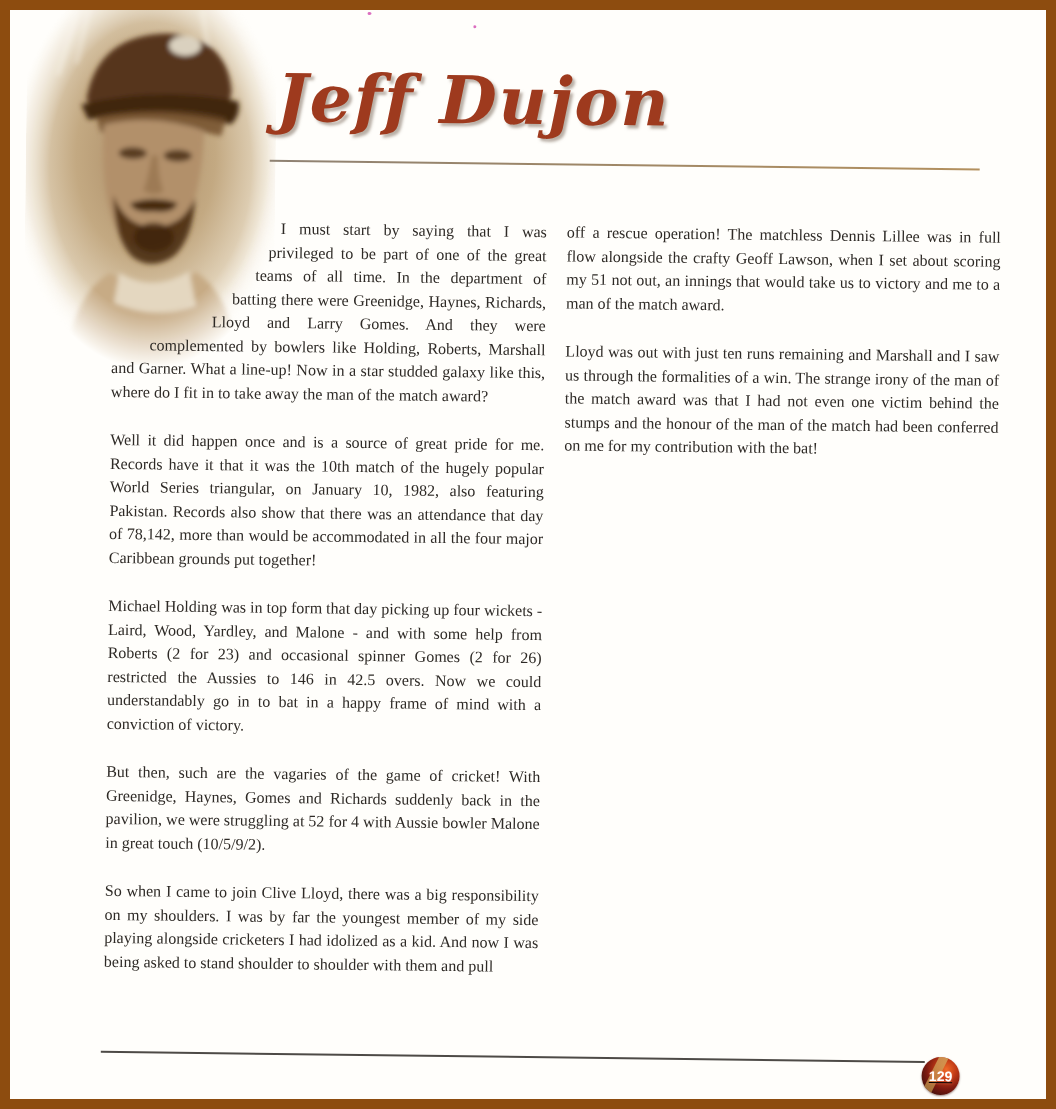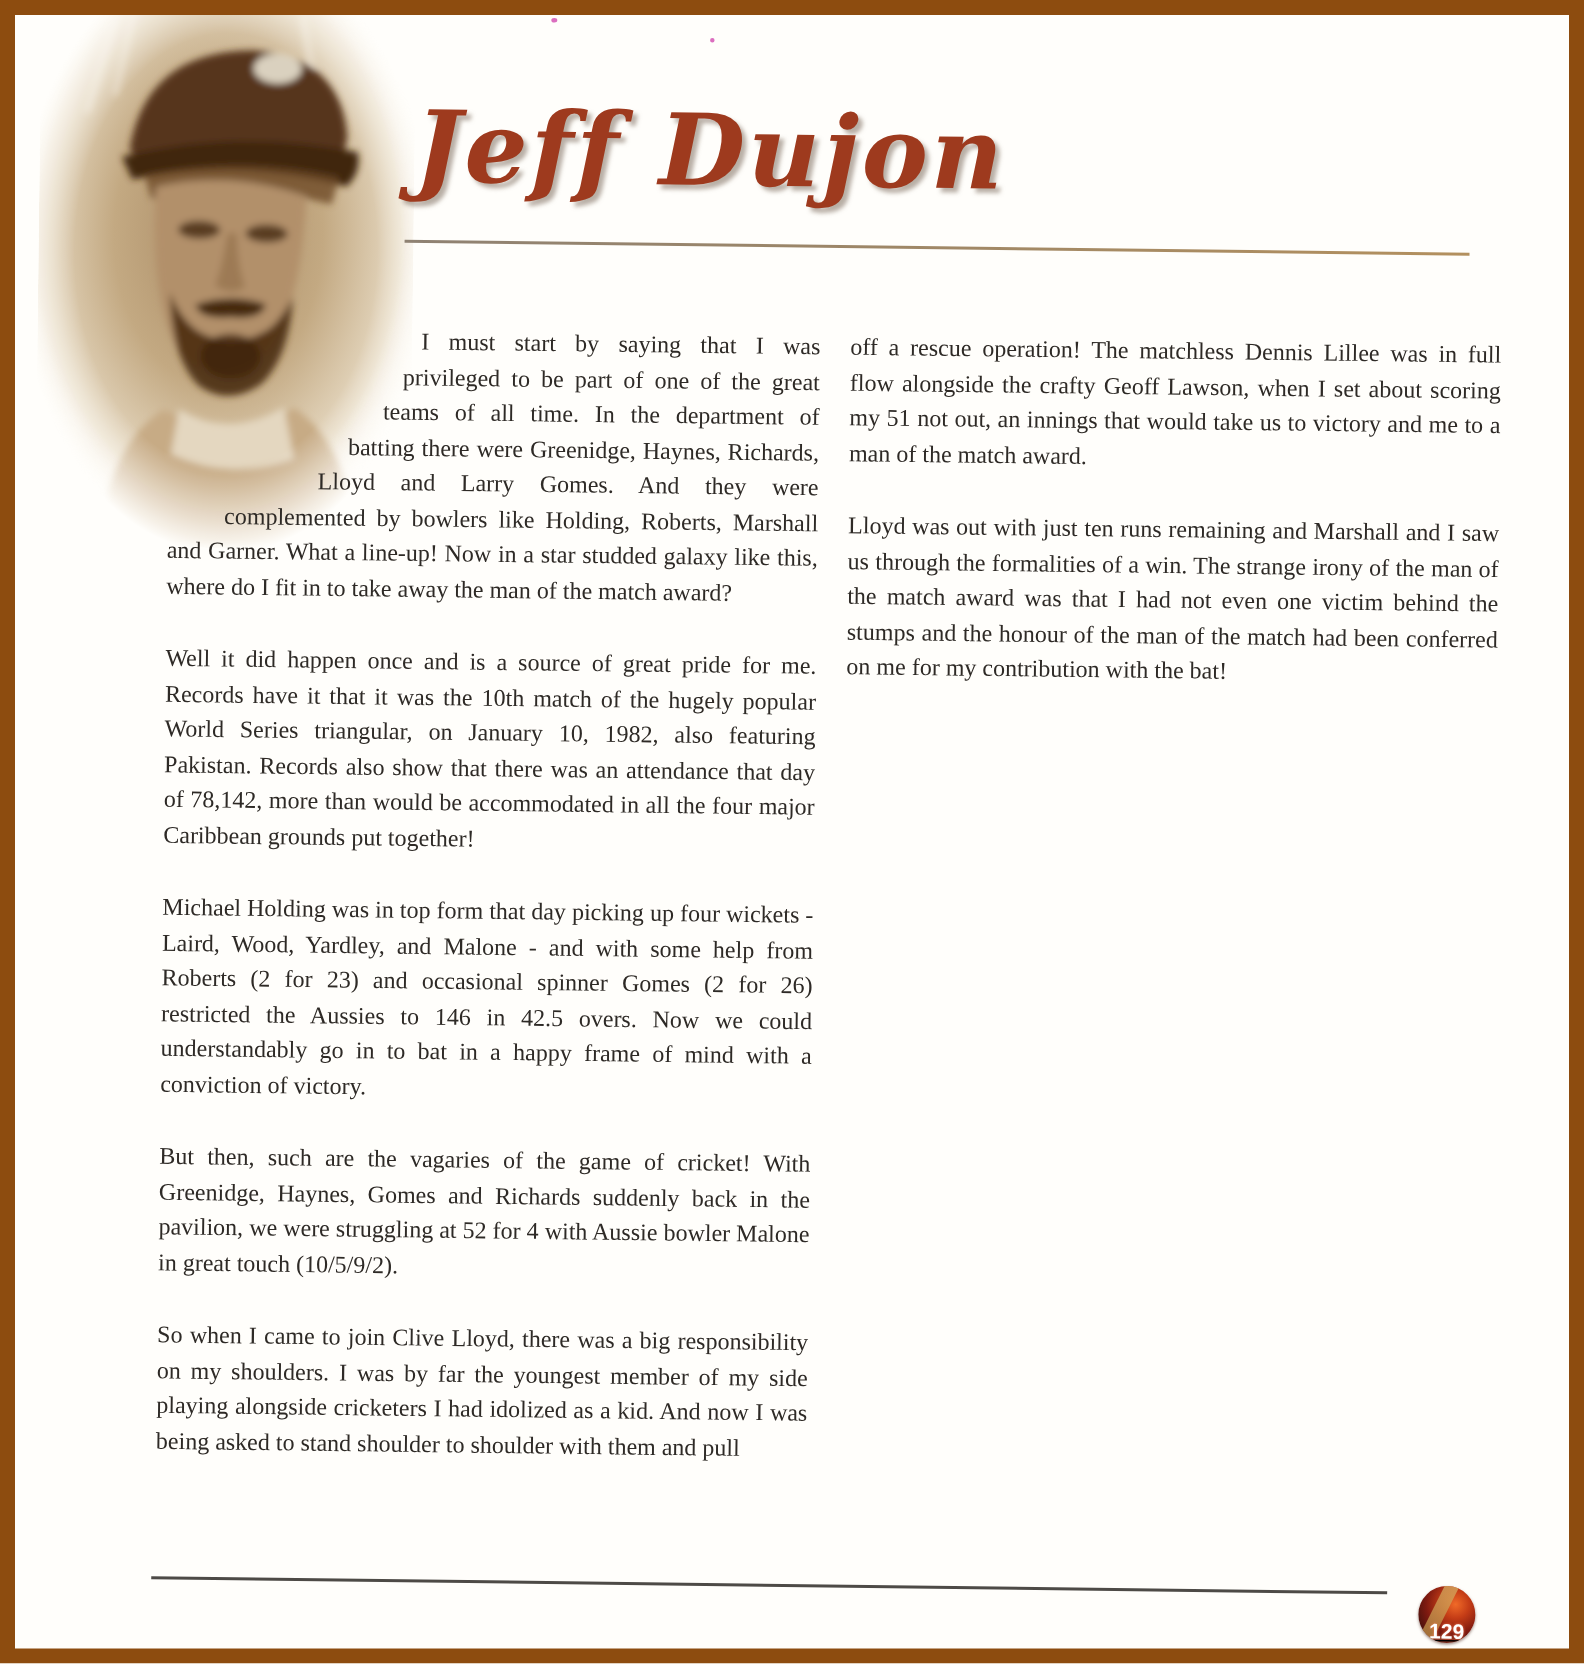--- a/index.html
+++ b/index.html
@@ -35,23 +35,23 @@
   .para { margin:0 0 25px 0; }
   .para:last-child { margin-bottom:0; }
   
   .sp { float:left; clear:left; height:23.5px; }
   .sp1 { width:168px; } .sp2 { width:156px; } .sp3 { width:143px; }
   .sp4 { width:120px; } .sp5 { width:100px; } .sp6 { width:38px; }
 
   
   .footer-rule { position:absolute; left:98px; top:1046px; width:824px; height:2px; background:#4d4a46; }
   .page-ball {
-    position:absolute; left:943px; top:1042px; width:38px; height:38px; border-radius:50%;
+    position:absolute; left:919px; top:1042px; width:38px; height:38px; border-radius:50%;
     background:radial-gradient(circle at 65% 32%, #f06a28 0%, #c43c16 26%, #7e1a10 55%, #38100c 86%, #200806 100%);
-    overflow:hidden; display:flex; align-items:flex-end; justify-content:center;
+    overflow:hidden; display:flex; align-items:center; justify-content:center;
     box-shadow:0 1px 2px rgba(60,20,10,0.5);
     text-decoration:underline;
   }
   .ball-seam {
     position:absolute; left:8px; top:-5px; width:9px; height:50px;
     background:linear-gradient(#d8a85e, #b1803c); transform:rotate(26deg); opacity:0.8;
   }
   .pnum {
     position:relative; color:#ffffff; font-family:"Liberation Sans", sans-serif;
     font-weight:bold; font-size:14px; text-shadow:0 0 2px rgba(255,130,90,0.9);

